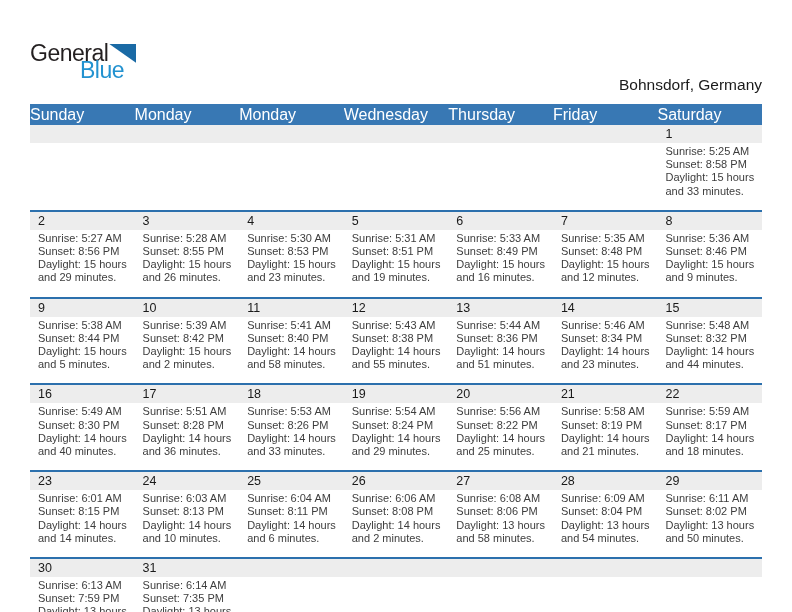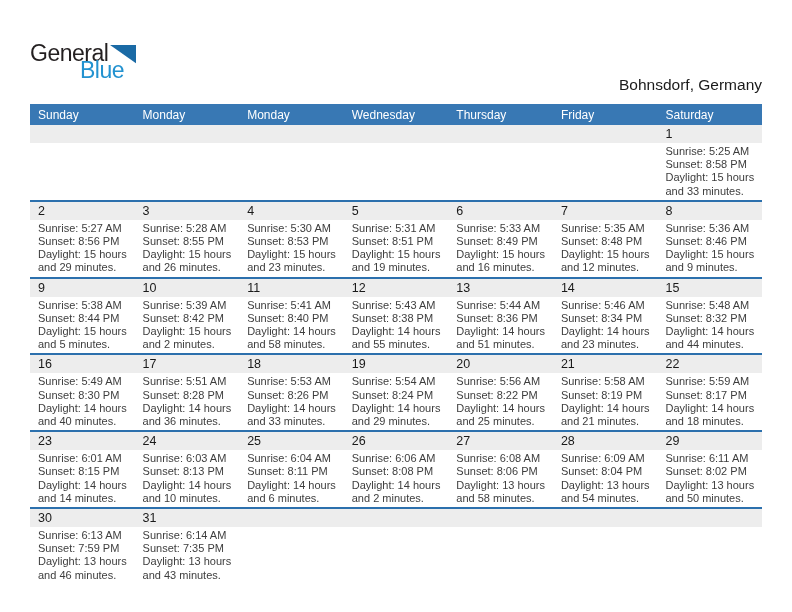--- a/index.html
+++ b/index.html
@@ -6,21 +6,21 @@
   html,body { background:#ffffff; }
   body {
     width:792px; height:612px;
     font-family:"Liberation Sans", sans-serif;
     position:relative; overflow:hidden;
   }
   .page { position:absolute; inset:0; background:#fff; }
 
   
   .logo { position:absolute; left:30px; top:42px; width:150px; }
-  .logo-top { display:flex; align-items:center; }
+  .logo-top { display:flex; align-items:flex-start; }
   .logo-general {
     font-size:23px; color:#231f20; letter-spacing:-0.5px; line-height:22px;
     font-weight:500;
   }
   .logo-tri {
     display:inline-block; width:27px; height:19px; margin-left:1px; margin-top:2px;
     background:var(--logo-triangle,#1a6aa5);
     clip-path:polygon(0 0, 100% 0, 100% 100%);
   }
   .logo-blue {
@@ -37,32 +37,32 @@
     position:absolute; top:76px; right:30px;
     font-size:15.5px; color:#1a1a1a; line-height:18px;text-align:center;
   }
 
   
   .calendar { position:absolute; left:30px; top:104px; width:732px; }
   .weekday-row {
     display:flex; background:var(--header-blue,#3878b4); height:21px; align-items:center;
   }
   .weekday {
-    flex:1 1 0; color:#ffffff; font-size:12px; padding-left:8px;
+    flex:1 1 0; color:#ffffff; font-size:16px; 
     white-space:nowrap; overflow:hidden;
   }
   .week { background:#ffffff; }
   .week.bordered { border-top:2px solid var(--divider-blue,#2c70ad); }
   .day-band { display:flex; background:var(--band-gray,#ededed); height:18px; align-items:center; }
   .day-number {
     flex:1 1 0; font-size:12.5px; color:#1a1a1a; padding-left:8px;
   }
   .details-row { display:flex; min-height:54px; }
   .day-details {
-    flex:1 1 0; padding:2px 4px 2px 8px;
+    flex:1 1 0; padding:2px 4px 12px 8px;
     font-size:11px; line-height:13.2px; color:#3d3d3d;
     overflow:hidden;
   }
 </style>
 </head>
 <body>
 
 <div class="page">
 
   <div class="logo">

